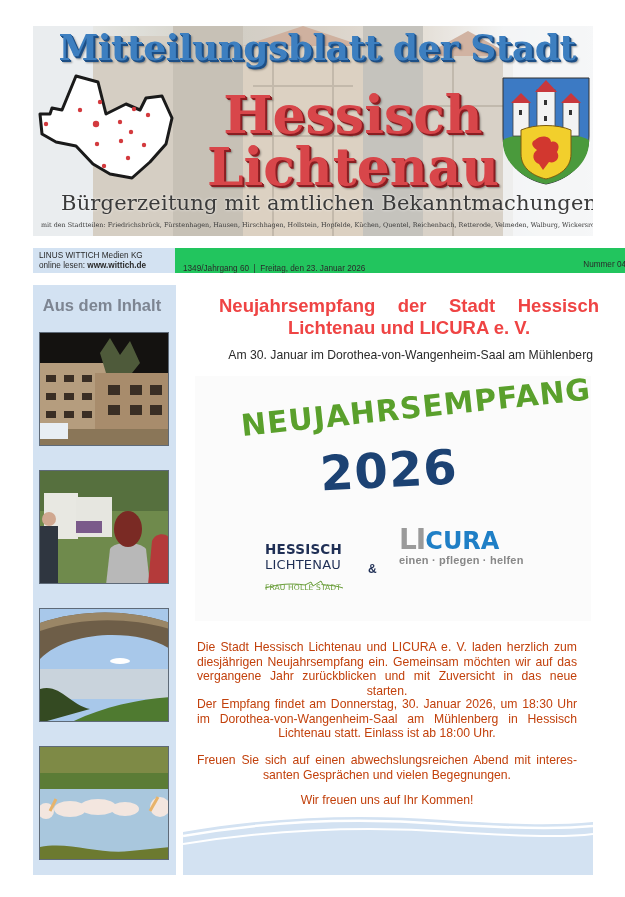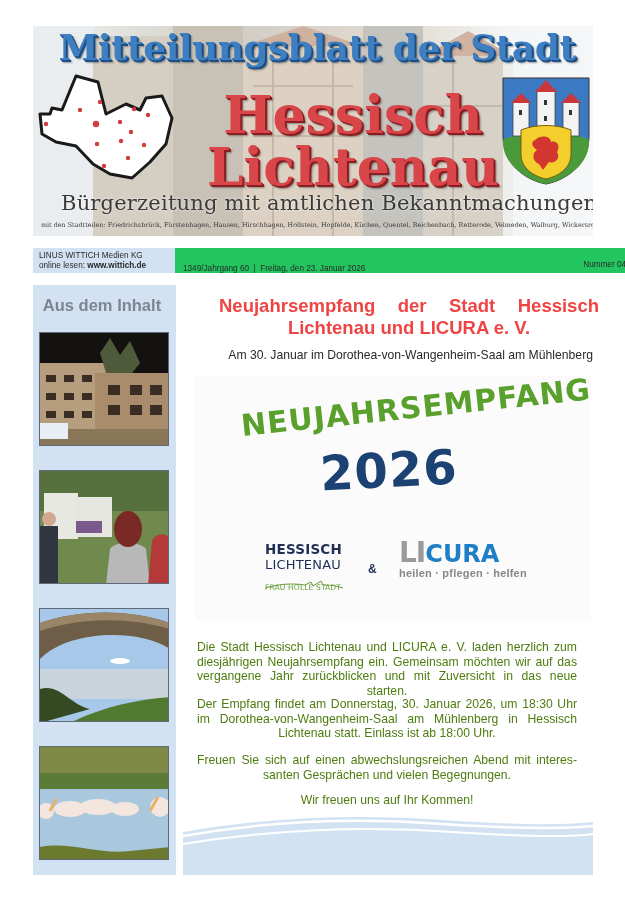--- a/index.html
+++ b/index.html
@@ -80,27 +80,27 @@
   .eg-year {
     position:absolute; left:125px; top:66px; font-family:"DejaVu Sans", sans-serif; font-weight:bold;
     font-size:48px; color:#1c4273; letter-spacing:1px; transform:rotate(-3deg);
   }
   .eg-hl { position:absolute; left:70px; top:165px; width:80px; font-family:"DejaVu Sans", sans-serif; color:#1f2f55; }
   .eg-hl .a { font-size:13.5px; font-weight:bold; display:block; letter-spacing:0.2px; }
   .eg-hl .b { font-size:13px; display:block; letter-spacing:0.2px; }
   .eg-hl .c { font-size:7.6px; color:#6a9e3a; display:block; margin-top:11px; letter-spacing:0.1px; }
   .eg-hl .ridge { position:absolute; left:0; top:39px; }
   .eg-amp { position:absolute; left:173px; top:186px; font-weight:bold; font-size:12px; color:#1f2f55; }
-  .eg-licura { position:absolute; left:204px; top:160px; width:140px; }
+  .eg-licura { position:absolute; left:204px; top:147px; width:140px; }
   .eg-licura .li { font-family:"DejaVu Sans", sans-serif; font-weight:bold; font-size:28px; color:#9a9a9a; letter-spacing:-1px; }
   .eg-licura .cura { font-family:"DejaVu Sans", sans-serif; font-weight:bold; font-size:24px; color:#1f7fc6; letter-spacing:0; }
   .eg-licura .tag { display:block; font-size:11px; font-weight:bold; color:#888; letter-spacing:0.2px; margin-top:-2px; }
 
   .body-text {
-    position:absolute; left:14px; width:380px; font-size:12.2px; line-height:14.7px; color:#4d7c0f;
+    position:absolute; left:14px; width:380px; font-size:12.2px; line-height:14.7px; color:#c2410c;
     text-align:justify; text-align-last:center; hyphens:manual;
   }
   .body-text.p1 { top:355px; }
   .body-text.p2 { top:412px; }
   .body-text.p3 { top:468px; }
   .body-text.p4 { top:508px; text-align:center; }
 
   .wave { position:absolute; left:0; top:525px; }
 </style>
 </head>
@@ -284,21 +284,21 @@
       <svg class="ridge" width="78" height="10" viewBox="0 0 78 10">
         <path d="M0,8 C14,4 26,3 40,5 L46,2 L48,6 L56,1 L58,5 C66,5 72,6 78,8" stroke="#6a9e3a" stroke-width="1" fill="none"></path>
       </svg>
       <span class="c">FRAU HOLLE STADT</span>
     </div>
 
     <div class="eg-amp">&amp;</div>
 
     <div class="eg-licura">
       <span class="li">LI</span><span class="cura">CURA</span>
-      <span class="tag">heilen · pflegen · helfen</span>
+      <span class="tag">einen · pflegen · helfen</span>
     </div>
   </div>
 
   <p class="body-text p1">Die Stadt Hessisch Lichtenau und LICURA e. V. laden herzlich zum diesjährigen Neujahrsempfang ein. Gemeinsam möchten wir auf das vergangene Jahr zurückblicken und mit Zuversicht in das neue starten.</p>
   <p class="body-text p2">Der Empfang findet am Donnerstag, 30. Januar 2026, um 18:30 Uhr im Dorothea-von-Wangenheim-Saal am Mühlenberg in Hessisch Lichtenau statt. Einlass ist ab 18:00 Uhr.</p>
   <p class="body-text p3">Freuen Sie sich auf einen abwechslungsreichen Abend mit interes­santen Gesprächen und vielen Begegnungen.</p>
   <p class="body-text p4">Wir freuen uns auf Ihr Kommen!</p>
 
   <svg class="wave" width="410" height="65" viewBox="0 0 410 65">
     <path d="M0,22 C90,6 180,4 260,10 C320,14 370,16 410,12 L410,65 L0,65 Z" fill="#d3e2f2"></path>

